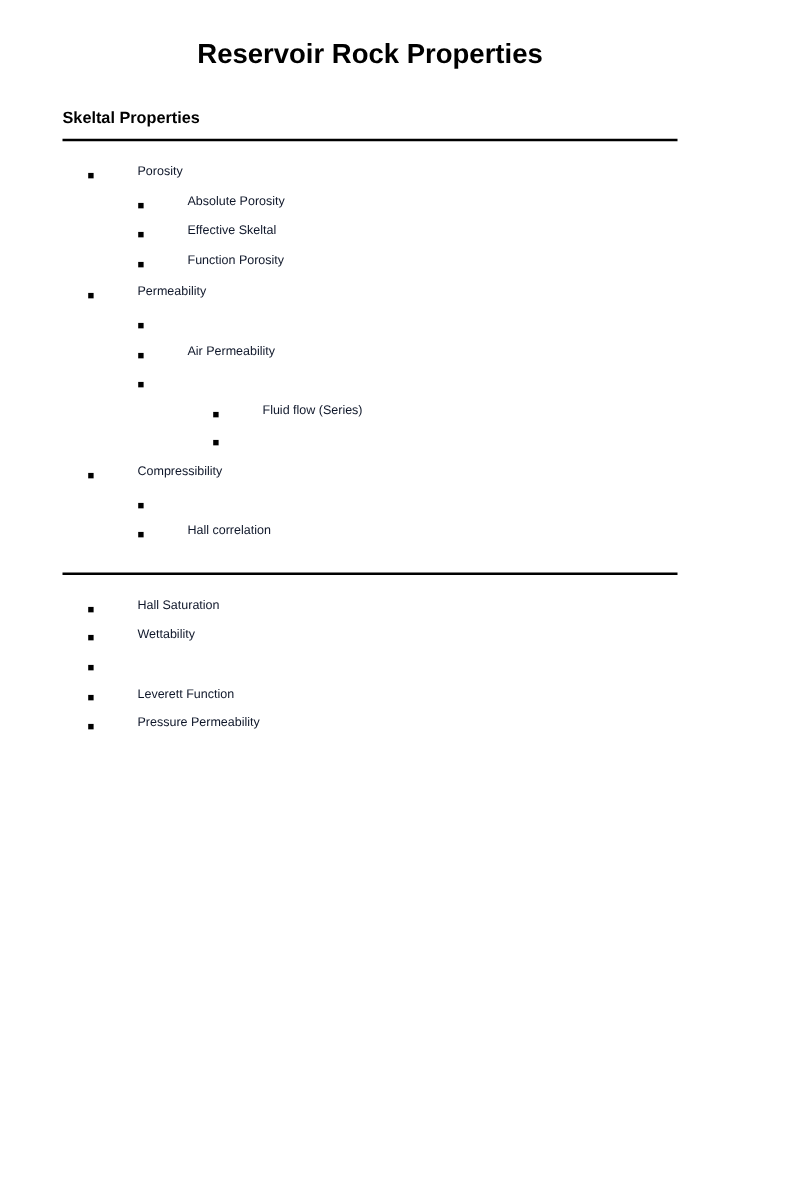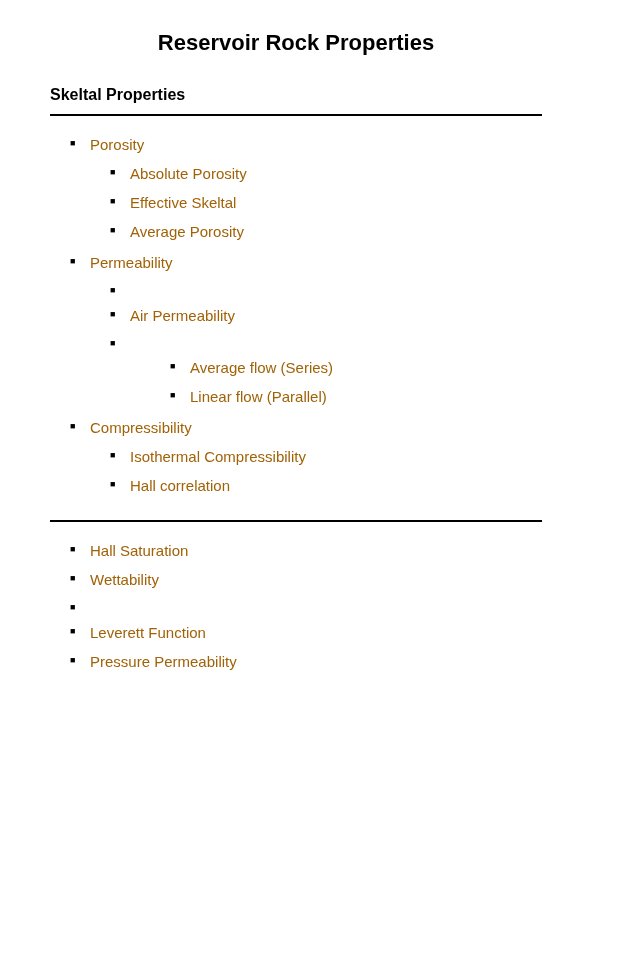--- a/index.html
+++ b/index.html
@@ -30,21 +30,21 @@
       font-weight: 900;
       margin-bottom: 30px;
       font-family: Arial, sans-serif;
     }
 
     .section {
       margin-bottom: 20px;
     }
 
     .section-header {
-      font-size: 16px;
+      font-size: 13px;
       font-weight: 900;
       margin-bottom: 6px;
       padding-bottom: 4px;
     }
 
     .section-divider {
       border: none;
       border-top: 2px solid #000000;
       margin-bottom: 14px;
     }
@@ -78,22 +78,23 @@
       display: inline-block;
       width: 14px;
       min-width: 14px;
       font-size: 9px;
       margin-right: 6px;
       margin-top: 3px;
       color: #000;
     }
 
     .item-text {
-      font-size: 15px;
-      color: #a16207;
+      font-size: 10px;
+      color: #0f172a;
+      margin-left: 20px;
     }
   </style>
 </head>
 <body>
 
 <div class="page-container">
   <h1 class="page-title">Reservoir Rock Properties</h1>
 
   <div class="section">
     <div class="section-header">Skeltal Properties</div>
@@ -109,21 +110,21 @@
         <li class="list-item">
           <span class="bullet">■</span>
           <span class="item-text">Absolute Porosity</span>
         </li>
         <li class="list-item">
           <span class="bullet">■</span>
           <span class="item-text">Effective Skeltal</span>
         </li>
         <li class="list-item">
           <span class="bullet">■</span>
-          <span class="item-text">Average Porosity</span>
+          <span class="item-text">Function Porosity</span>
         </li>
       </ul>
 
       <li class="list-item">
         <span class="bullet">■</span>
         <span class="item-text">Permeability</span>
       </li>
       <ul class="list-level-2">
         <li class="list-item">
           <span class="bullet">■</span>
@@ -131,37 +132,35 @@
         <li class="list-item">
           <span class="bullet">■</span>
           <span class="item-text">Air Permeability</span>
         </li>
         <li class="list-item">
           <span class="bullet">■</span>
         </li>
         <ul class="list-level-3">
           <li class="list-item">
             <span class="bullet">■</span>
-            <span class="item-text">Average flow (Series)</span>
+            <span class="item-text">Fluid flow (Series)</span>
           </li>
           <li class="list-item">
             <span class="bullet">■</span>
-            <span class="item-text">Linear flow (Parallel)</span>
           </li>
         </ul>
       </ul>
 
       <li class="list-item">
         <span class="bullet">■</span>
         <span class="item-text">Compressibility</span>
       </li>
       <ul class="list-level-2">
         <li class="list-item">
           <span class="bullet">■</span>
-          <span class="item-text">Isothermal Compressibility</span>
         </li>
         <li class="list-item">
           <span class="bullet">■</span>
           <span class="item-text">Hall correlation</span>
         </li>
       </ul>
     </ul>
   </div>
 
   <div class="section">

